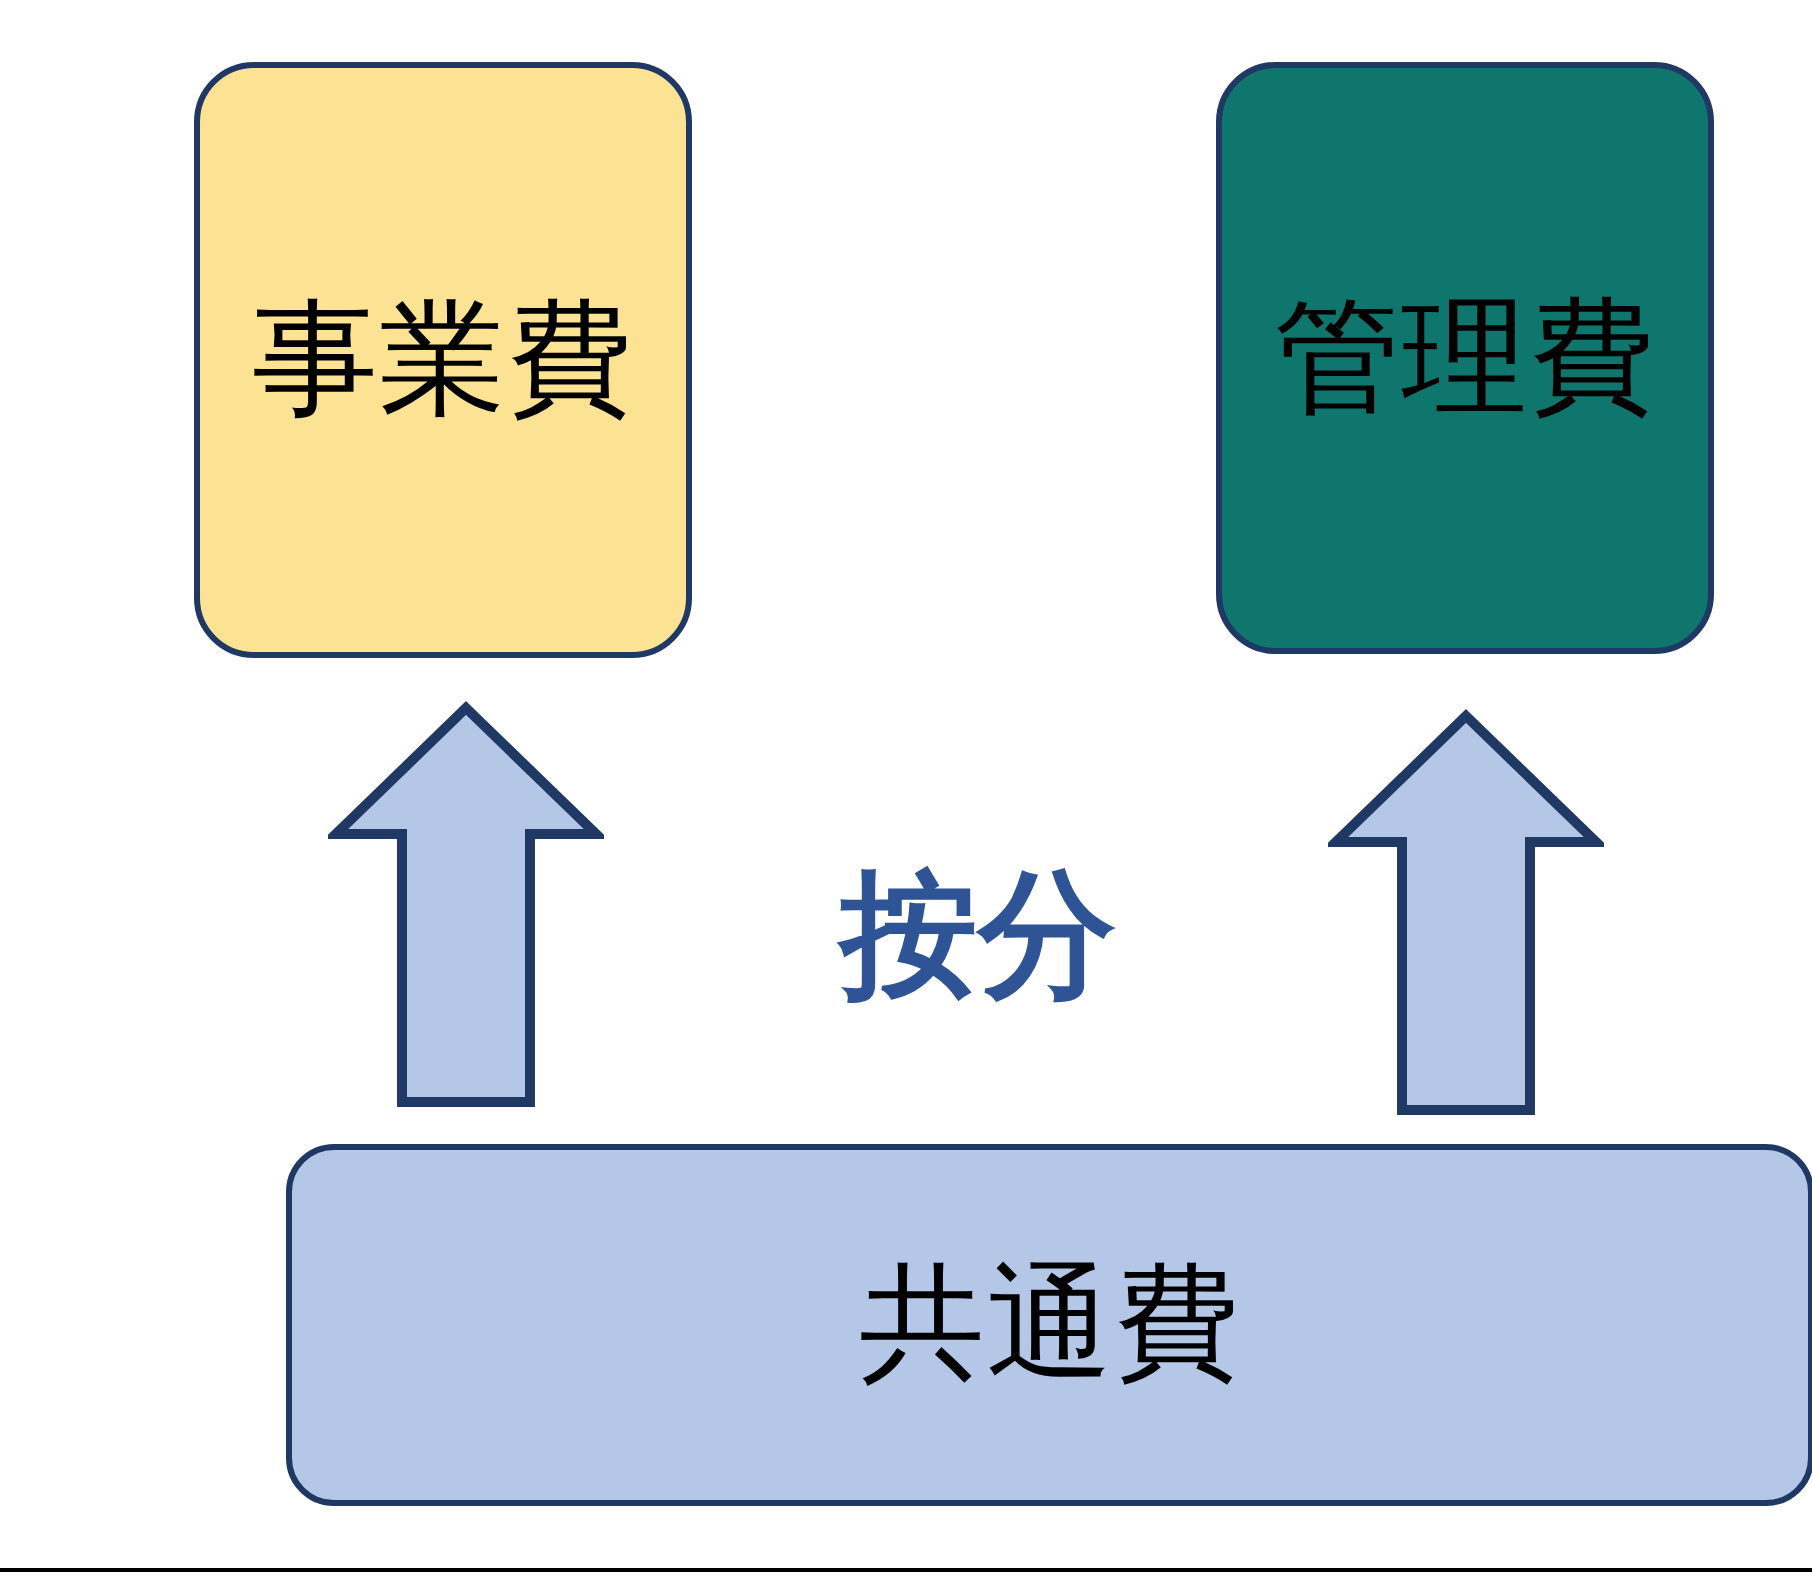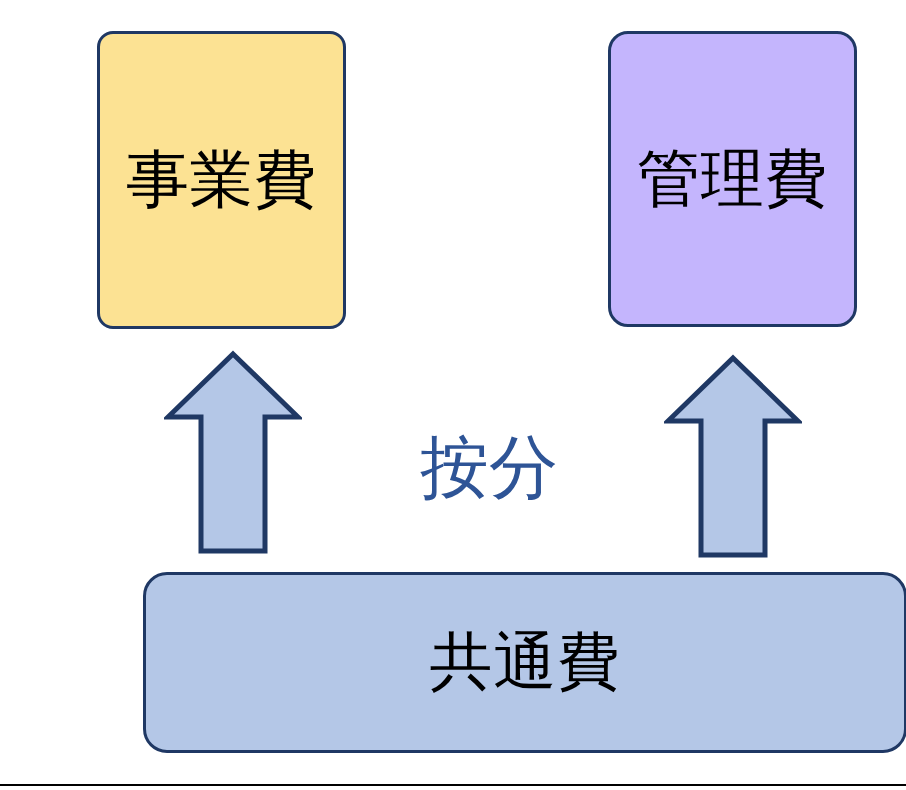--- a/index.html
+++ b/index.html
@@ -38,33 +38,33 @@
   }
 
   #box-business {
     left: 97px;
     top: 31px;
     width: 249px;
     height: 298px;
     background: #FCE293;
     border-color: #1F3864;
     border-width: 3px;
-    border-radius: 16px;
+    border-radius: 30px;
   }
   #box-business .node-label { font-size: 63px; }
 
   #box-admin {
     left: 608px;
     top: 31px;
     width: 249px;
     height: 296px;
-    background: #c4b5fd;
+    background: #0f766e;
     border-color: #1F3864;
     border-width: 3px;
-    border-radius: 20px;
+    border-radius: 30px;
   }
   #box-admin .node-label { font-size: 63px; }
 
   #box-common {
     left: 95px;
     top: 572px;
     width: 764px;
     height: 181px;
     background: #B4C7E7;
     border-color: #1F3864;
@@ -86,21 +86,21 @@
   #allocation-label {
     position: absolute;
     left: 396px;
     top: 424px;
     width: 186px;
     height: 86px;
     display: flex;
     align-items: center;
     justify-content: center;
     font-family: "Liberation Sans", "DejaVu Sans", sans-serif;
-    font-weight: normal;
+    font-weight: bold;
     font-size: 69px;
     line-height: 1;
     color: #2E5496;
     white-space: nowrap;
   }
 
   
   #bottom-rule {
     position: absolute;
     left: 0;

